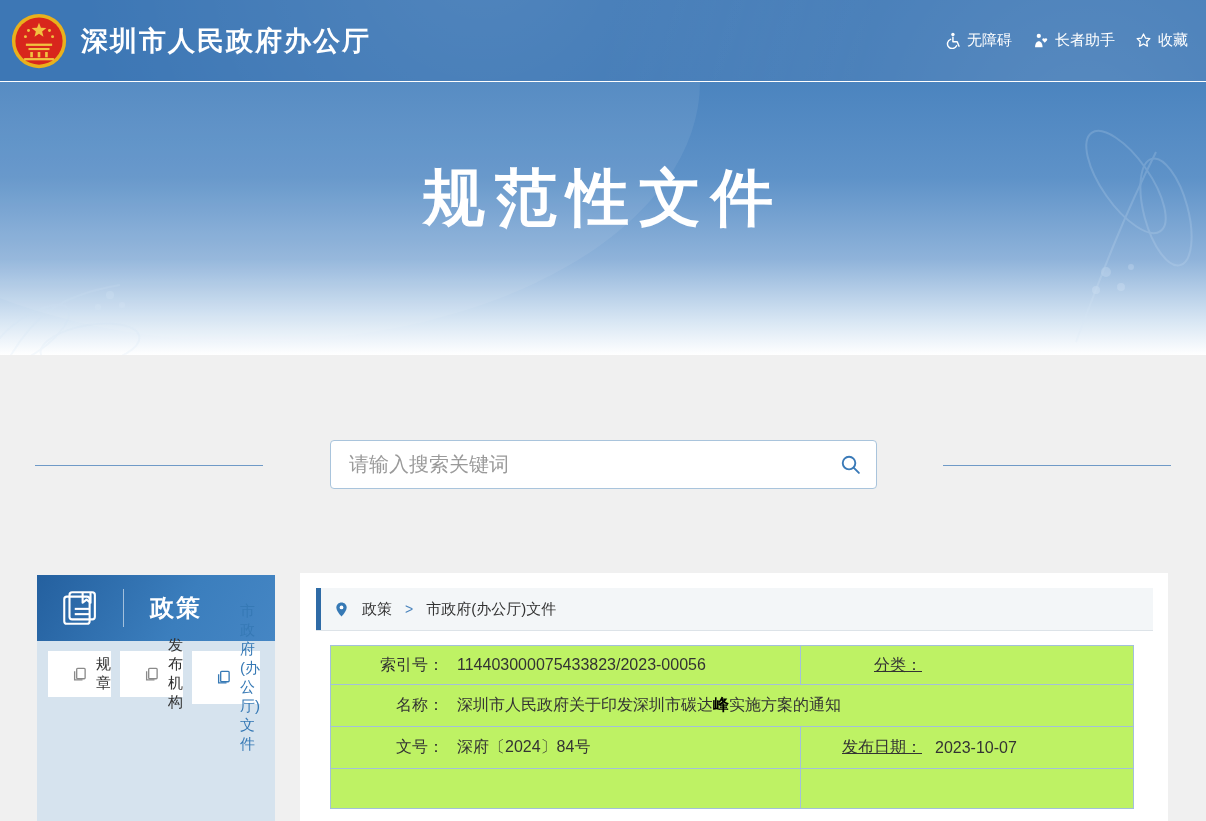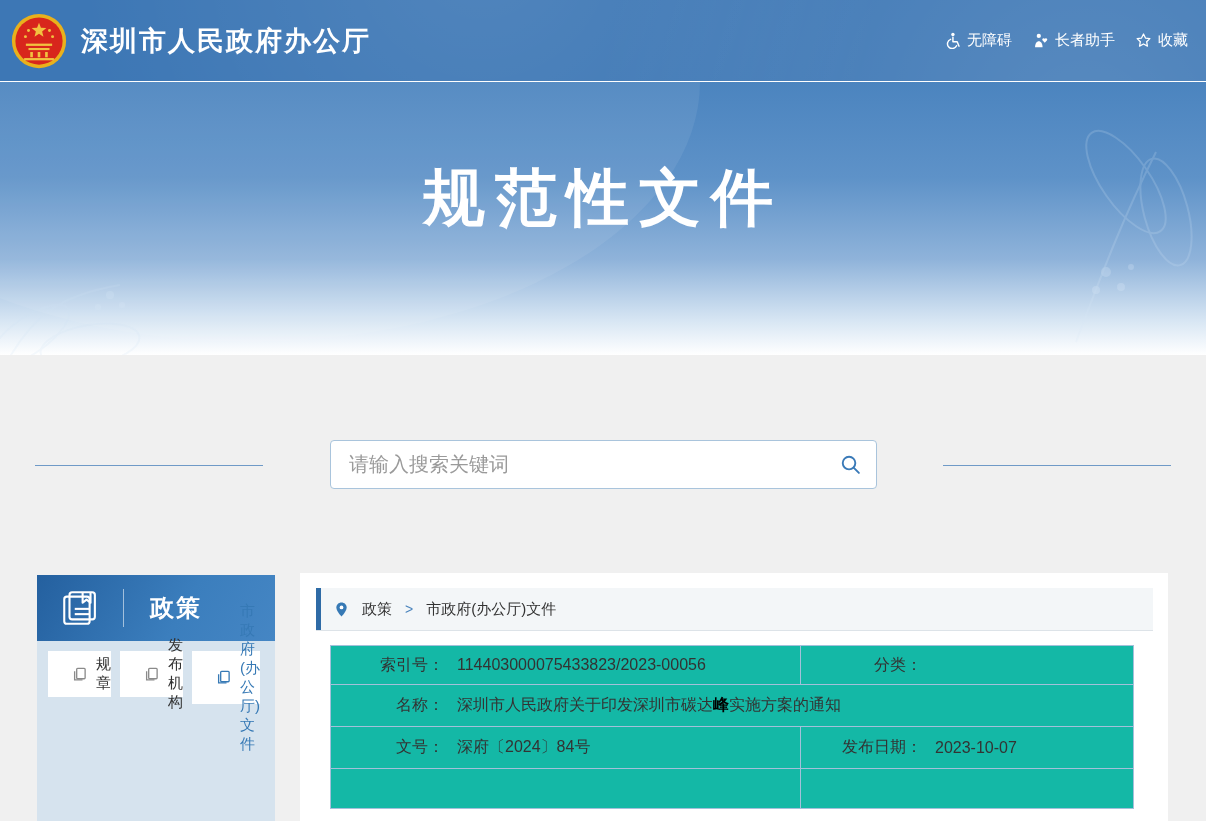--- a/index.html
+++ b/index.html
@@ -70,29 +70,29 @@
   .crumb { margin:15px 15px 0 16px; height:43px; background:#f3f6f8; border-bottom:1px solid #dde3e8;
     position:relative; display:flex; align-items:center; }
   .crumb-bar { position:absolute; left:0; top:0; width:5px; height:100%; background:#2e6ba6; }
   .crumb .pin { margin-left:18px; }
   .crumb-item { font-size:15px; color:#333; margin-left:13px; cursor:pointer; }
   .crumb-sep { font-size:14px; color:#4a84bd; margin-left:13px; }
   .crumb-item.current { cursor:default; }
 
   
   .doc-table { border-collapse:collapse; table-layout:fixed; width:803px; margin:14px 0 0 30px; }
-  .doc-table td { border:1px solid #a3c0da; vertical-align:middle; background:#14b8a6; }
+  .doc-table td { border:1px solid #a3c0da; vertical-align:middle; background:#bef264; }
   td.c1 { width:470px; }
   td.c2 { width:333px; }
   .r1 td { height:39px; } .r2 td { height:43px; } .r3 td { height:42px; }
   .r4 td { height:42px; } .r5 td { height:40px; }
   .cellflex { display:flex; align-items:center; font-size:16px; color:#333; }
   .lbl { display:inline-block; text-align:right; flex:0 0 auto; }
   td.c1 .lbl, td.full .lbl { width:113px; }
-  td.c2 .lbl { width:121px; }
+  td.c2 .lbl { width:121px;text-decoration:underline; }
   .val { margin-left:13px; white-space:nowrap; }
   .val b { font-weight:bold; color:#000; }
 </style>
 </head>
 <body>
 
 <div class="page">
 
   <div class="topbar">
     <svg class="emblem" viewBox="0 0 64 64">

